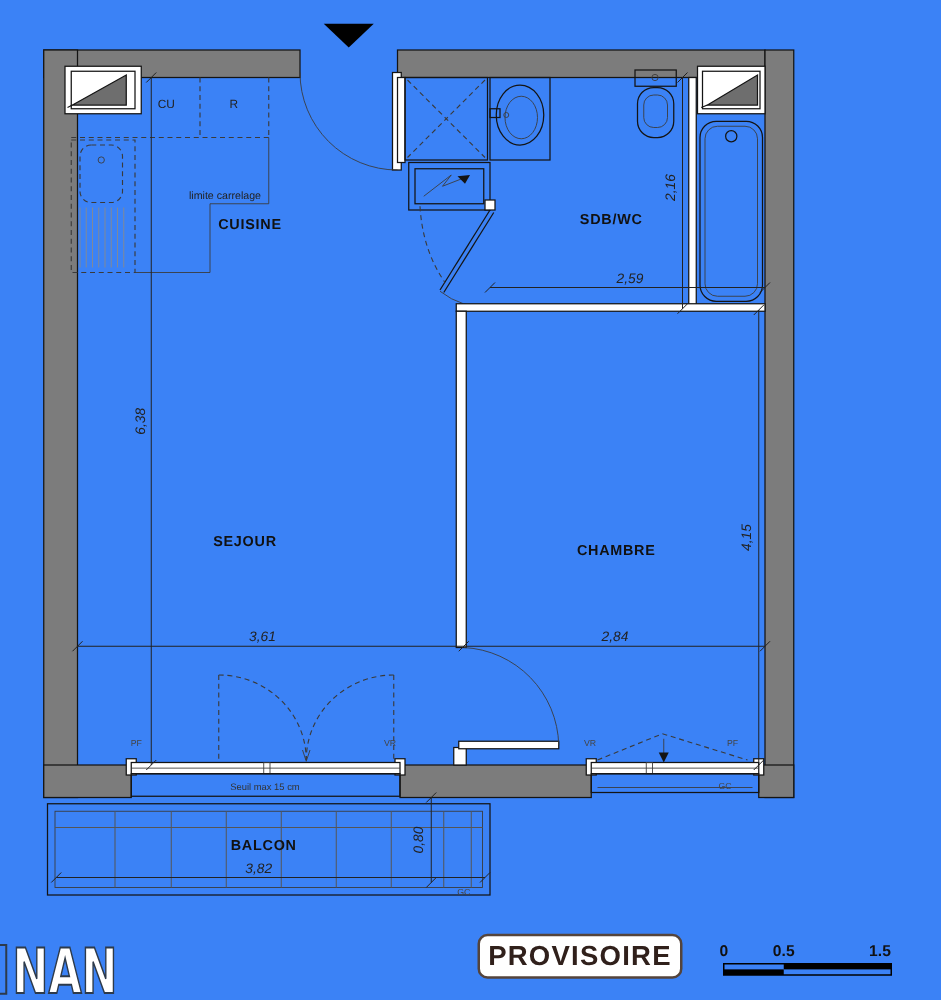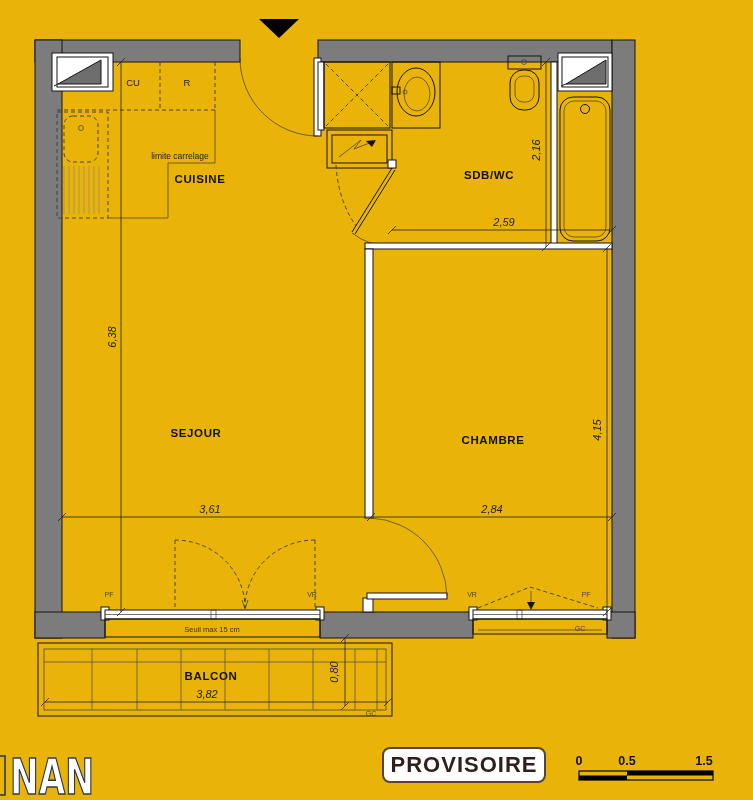--- a/index.html
+++ b/index.html
@@ -1,16 +1,16 @@
 <!DOCTYPE html>
 <html><head>
 <meta charset="utf-8">
 <style>
   html,body{margin:0;padding:0;background:#fff;}
-  .stage{position:relative;width:753px;height:800px;background:#eab308;overflow:hidden;
+  .stage{position:relative;width:753px;height:800px;background:#3b82f6;overflow:hidden;
          font-family:"Liberation Sans",sans-serif;}
   svg{display:block;}
   .wall{fill:#7c7c7c;stroke:#141414;stroke-width:1;}
   .thin{fill:none;stroke:#141414;stroke-width:1;}
   .thinw{fill:#ffffff;stroke:#141414;stroke-width:1;}
   .fine{fill:none;stroke:#3a3a3a;stroke-width:0.7;}
   .dash{fill:none;stroke:#3a3a3a;stroke-width:0.9;stroke-dasharray:4 3;}
   .hatch{stroke:#8a8a8a;stroke-width:0.7;}
   .dim{stroke:#222222;stroke-width:0.8;fill:none;}
   .dimtext{font:italic 11px "Liberation Sans",sans-serif;fill:#222;}

